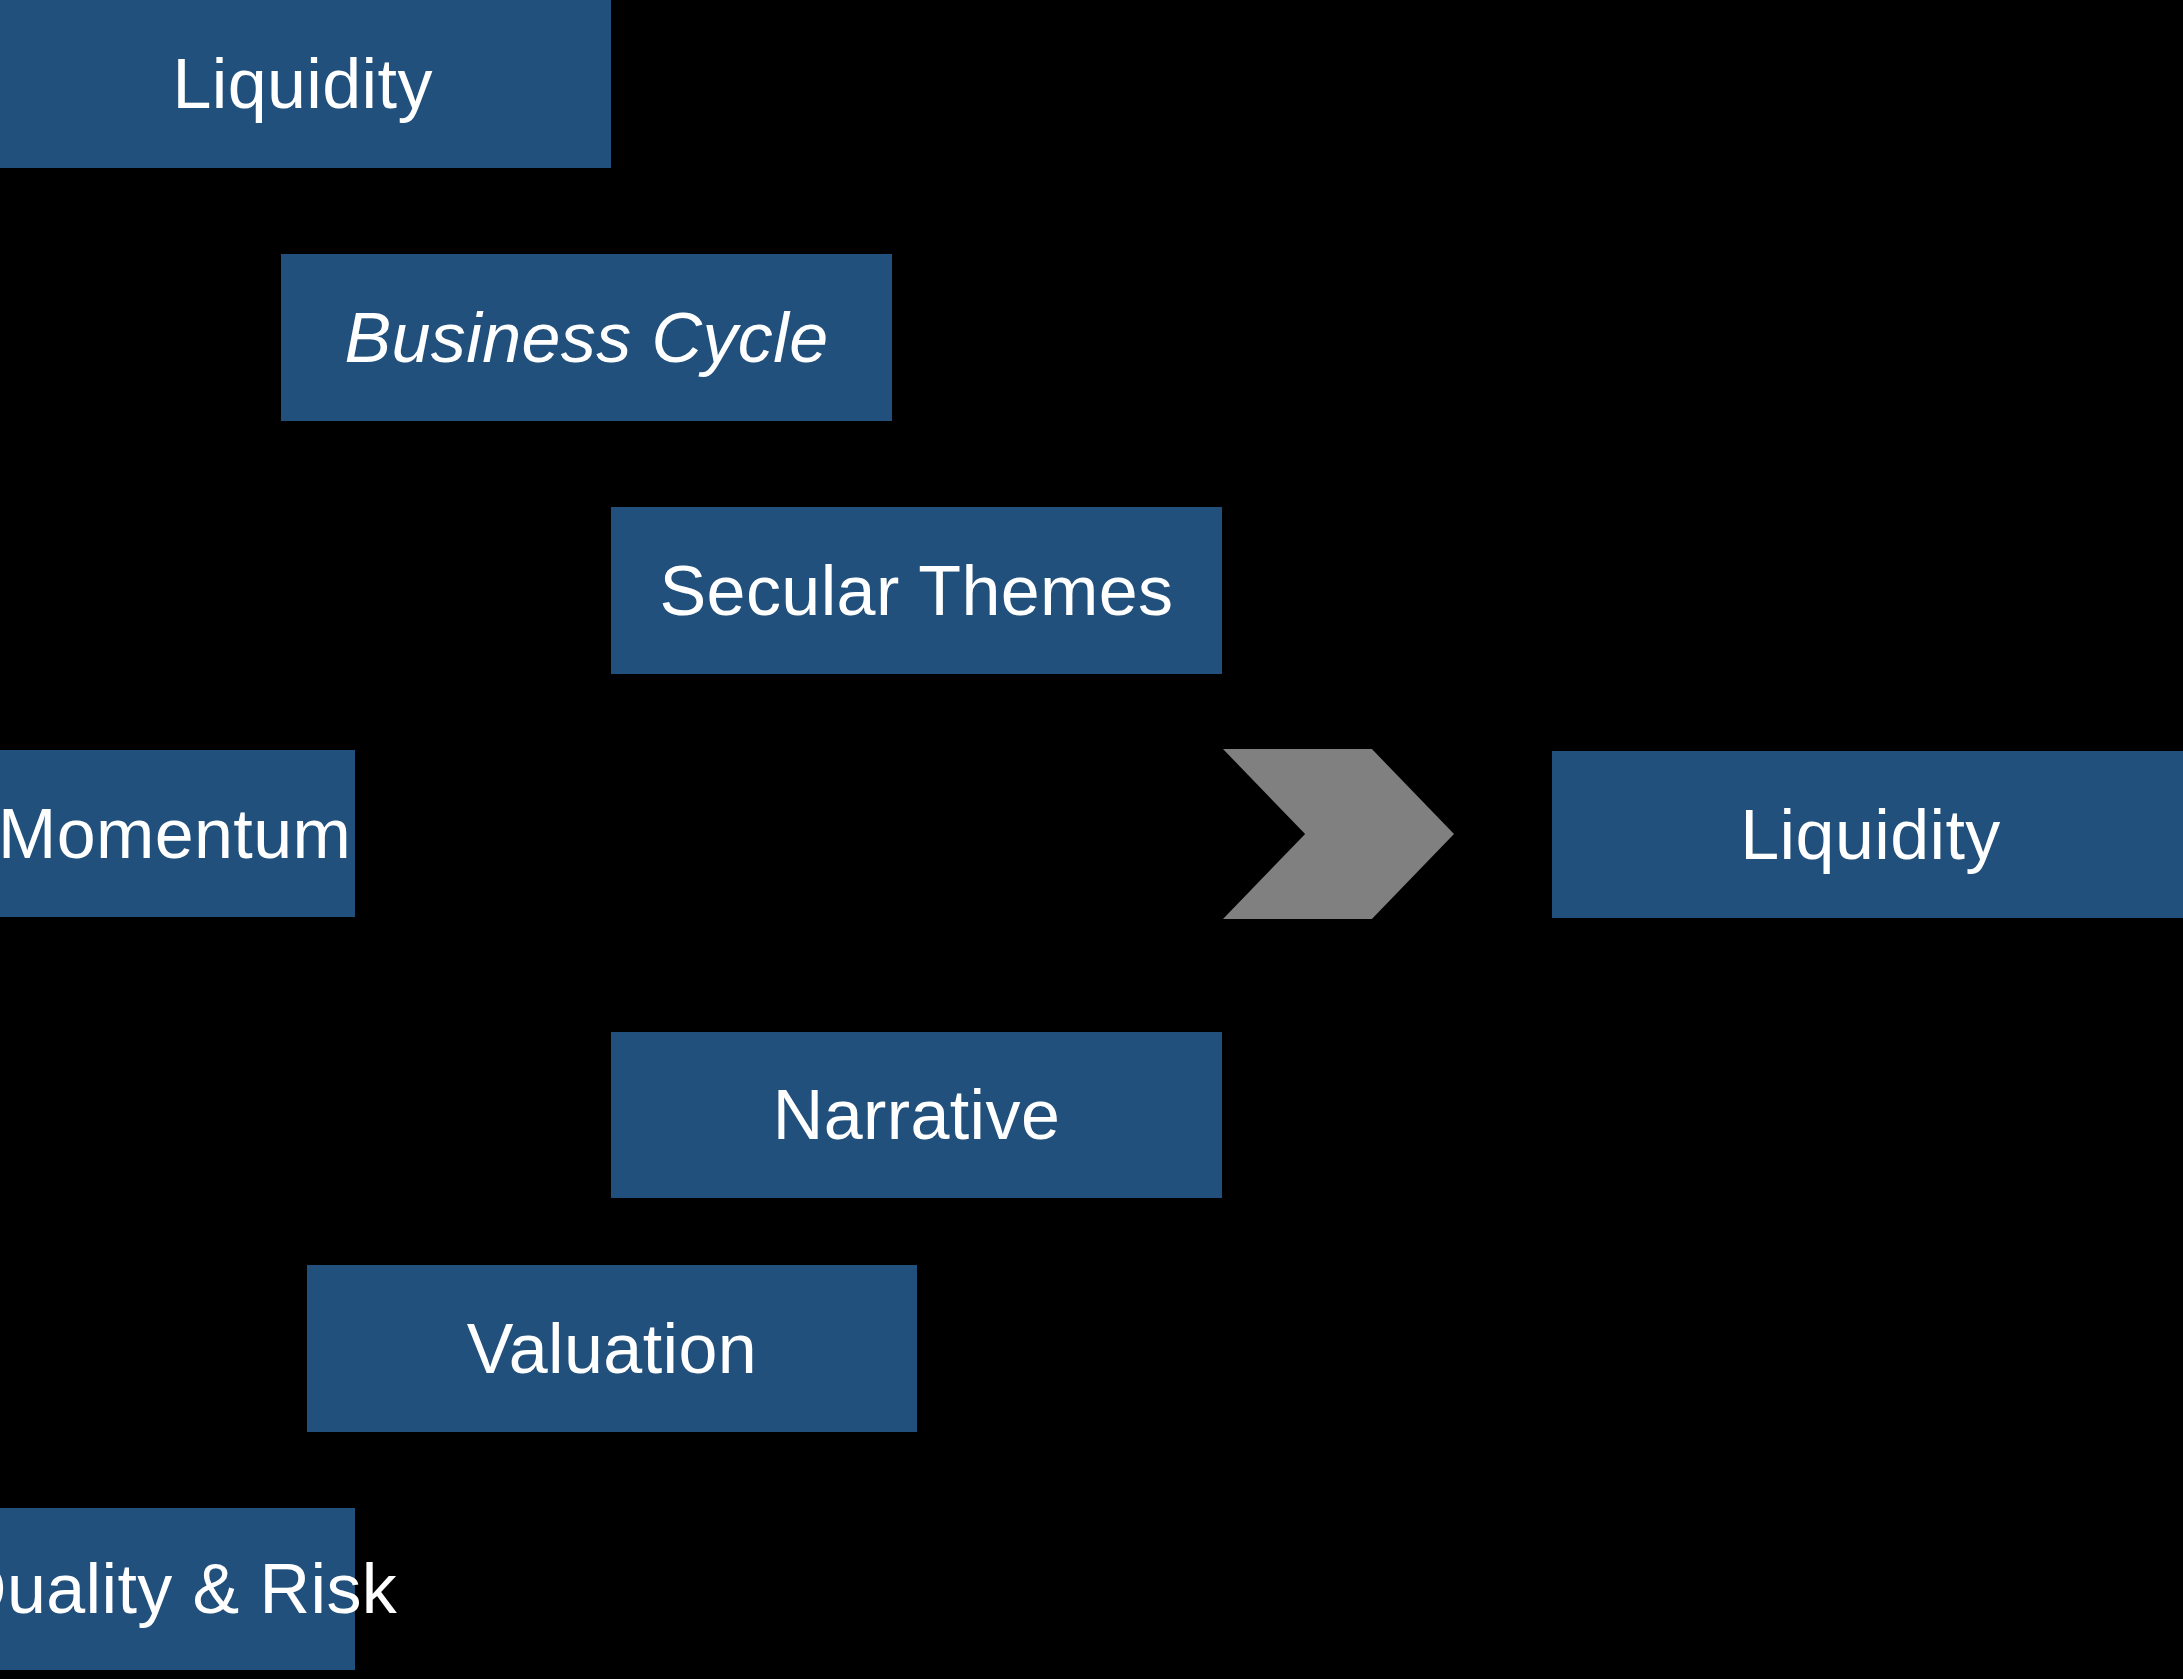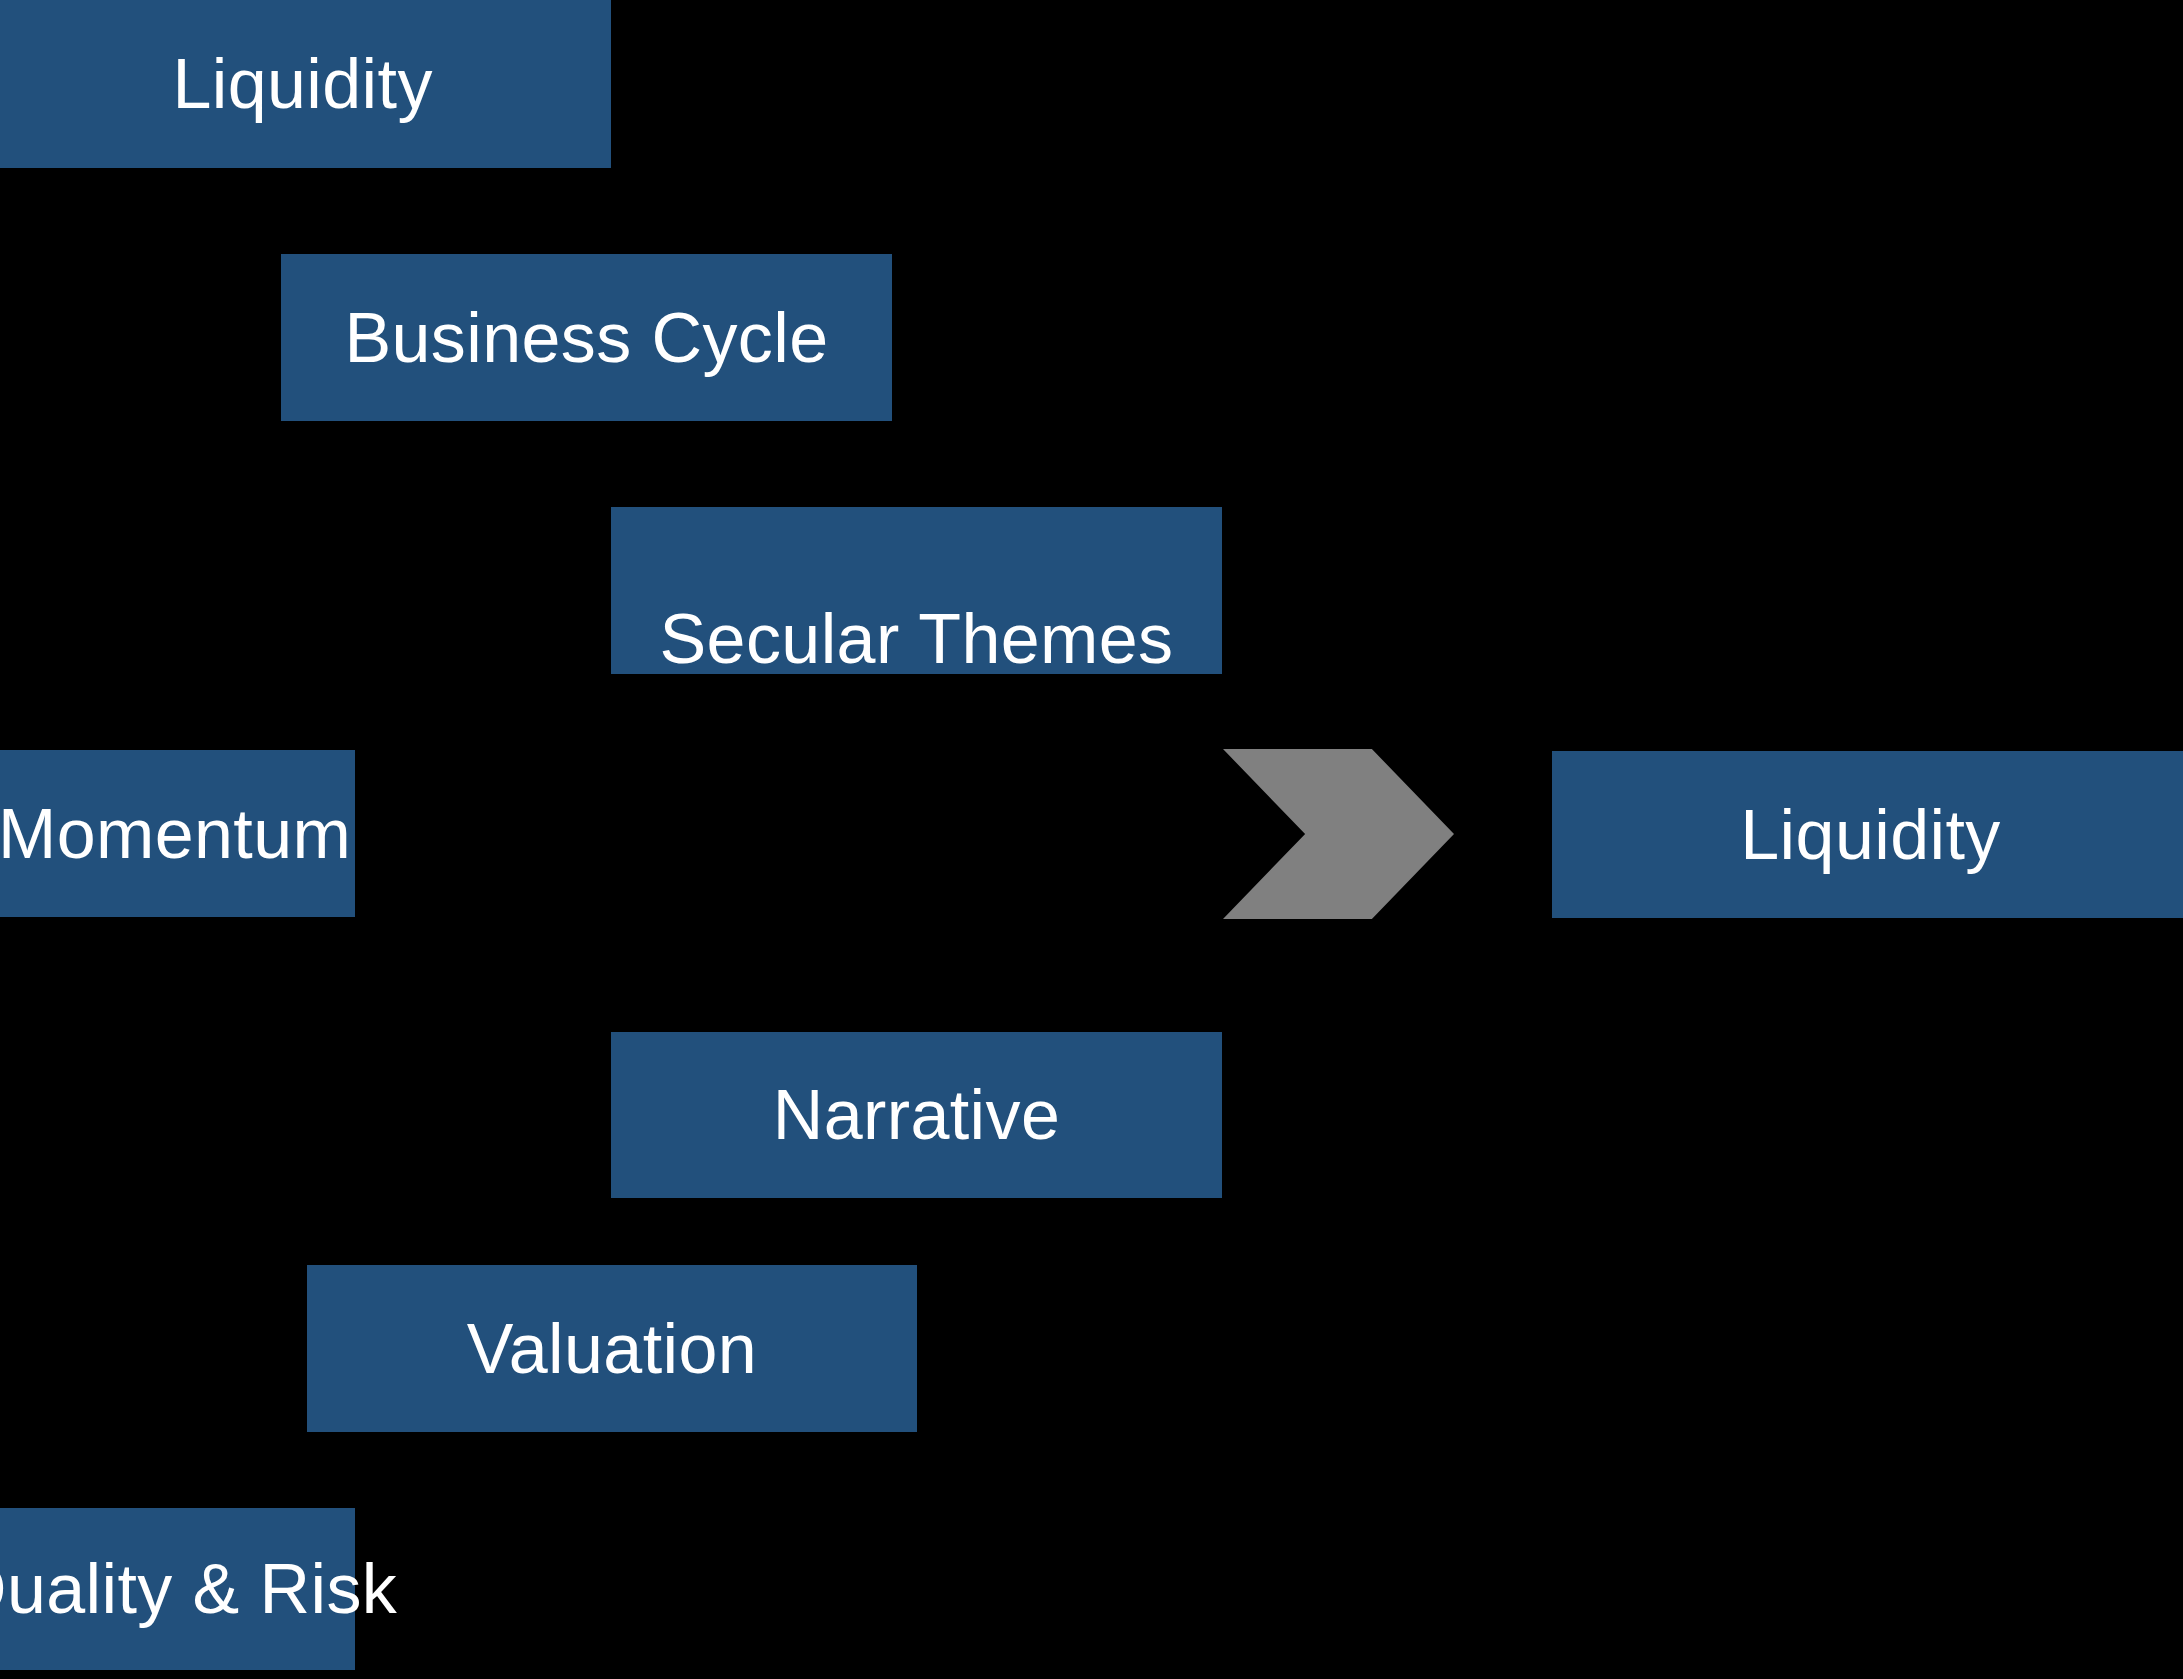--- a/index.html
+++ b/index.html
@@ -28,22 +28,22 @@
     color: #ffffff;
     font-size: 70px;
     font-weight: 400;
     line-height: 1;
     white-space: nowrap;
     letter-spacing: 0.4px;
     font-family: "Liberation Sans", "DejaVu Sans", sans-serif;
   }
   
   .n-liquidity      { left: -5.9px;   top: 0px;    width: 617px;  height: 168px; }
-  .n-business-cycle { left: 281px;  top: 254px;  width: 611px;  height: 167px; }
-  .n-secular-themes { left: 611px;  top: 507px;  width: 611px;  height: 167px; align-items: flex-end; }
+  .n-business-cycle { left: 281px;  top: 254px;  width: 611px;  height: 167px; font-style: italic; }
+  .n-secular-themes { left: 611px;  top: 507px;  width: 611px;  height: 167px; }
   .n-momentum       { left: -5.9px;   top: 750px; width: 361px;  height: 167px; }
   .n-narrative      { left: 611px;  top: 1032px; width: 611px;  height: 166px; }
   .n-valuation      { left: 307px;  top: 1254px; width: 610px;  height: 167px; margin-top: 11px; }
   .n-quality-risk   { left: -5.9px;   top: 1508px; width: 361px;  height: 162px; }
   .n-portfolio      { left: 1552px; top: 751px; width: 637px;  height: 167px; }
 
   .arrow-wrap {
     position: absolute;
     left: 1223px;
     top: 749px;

